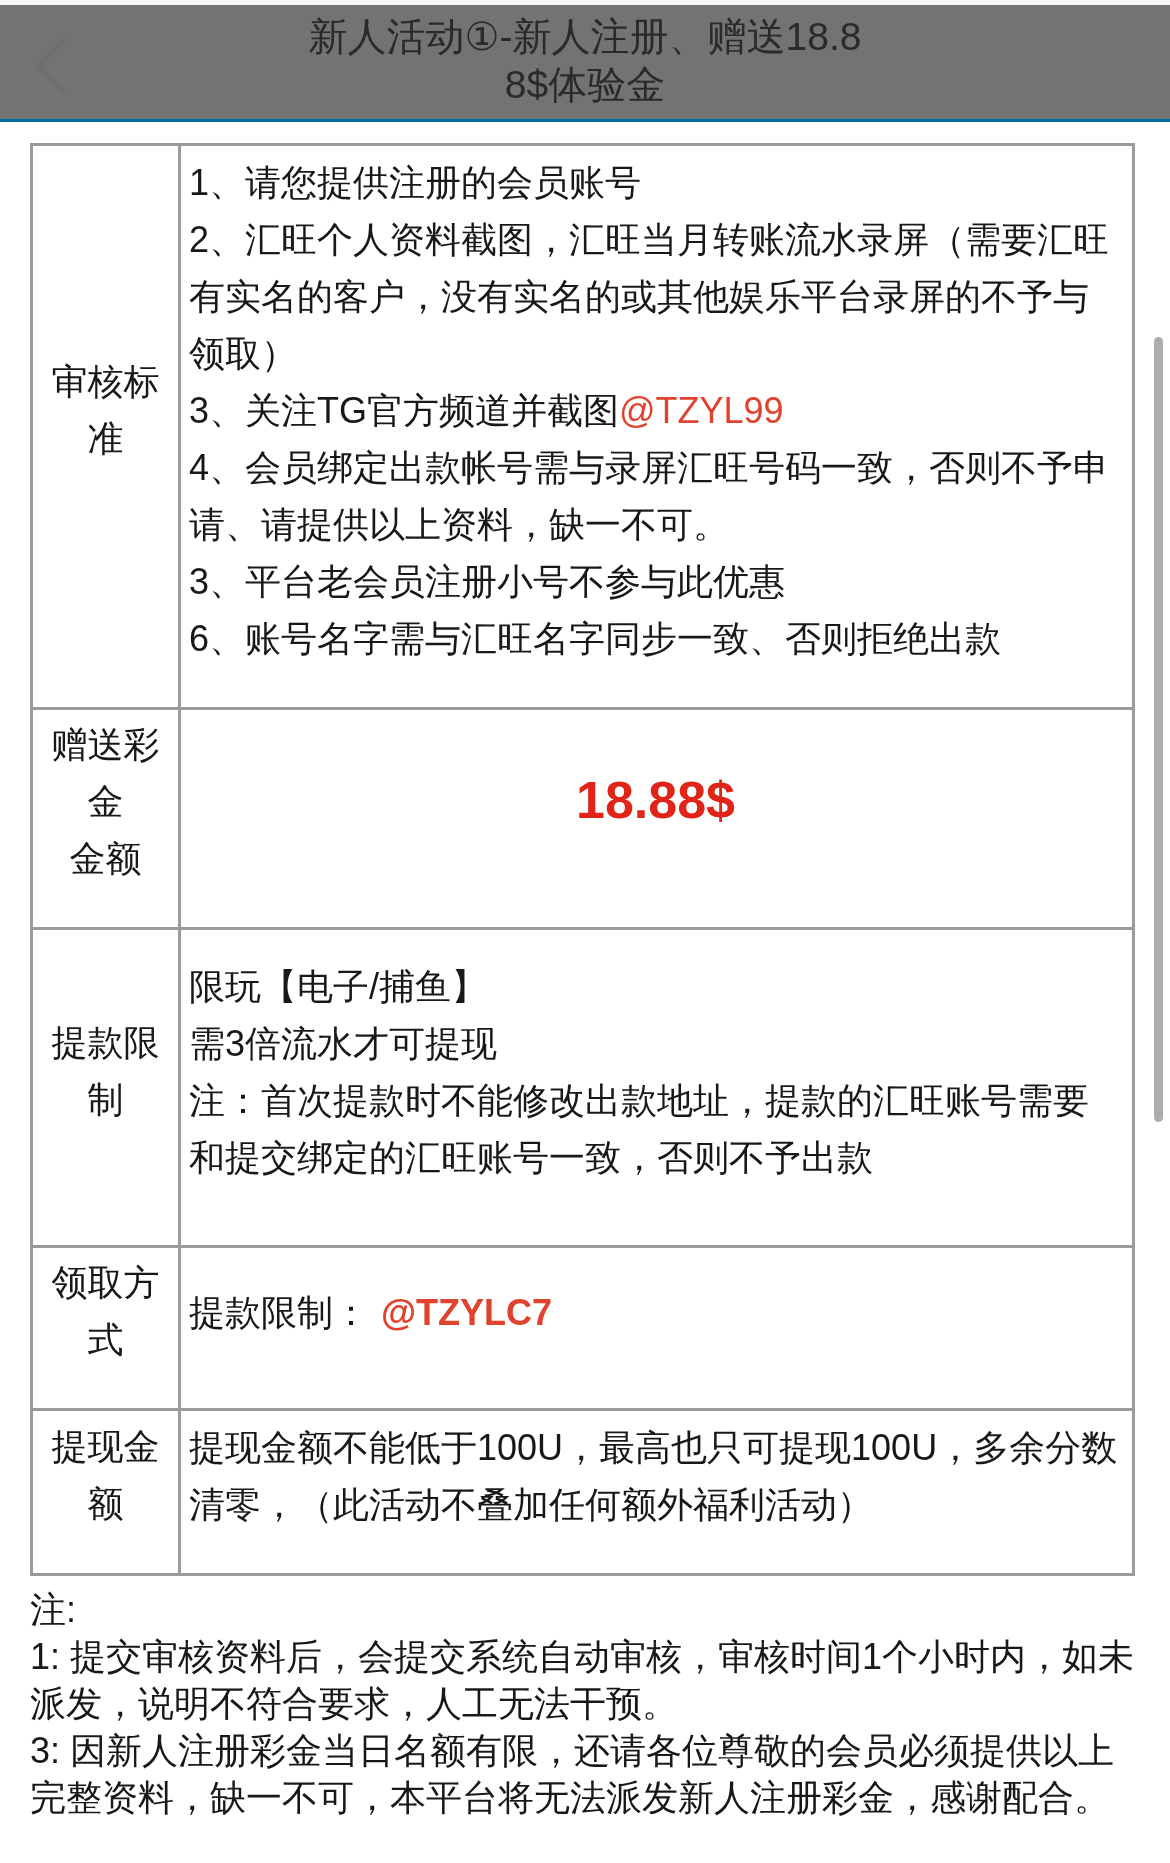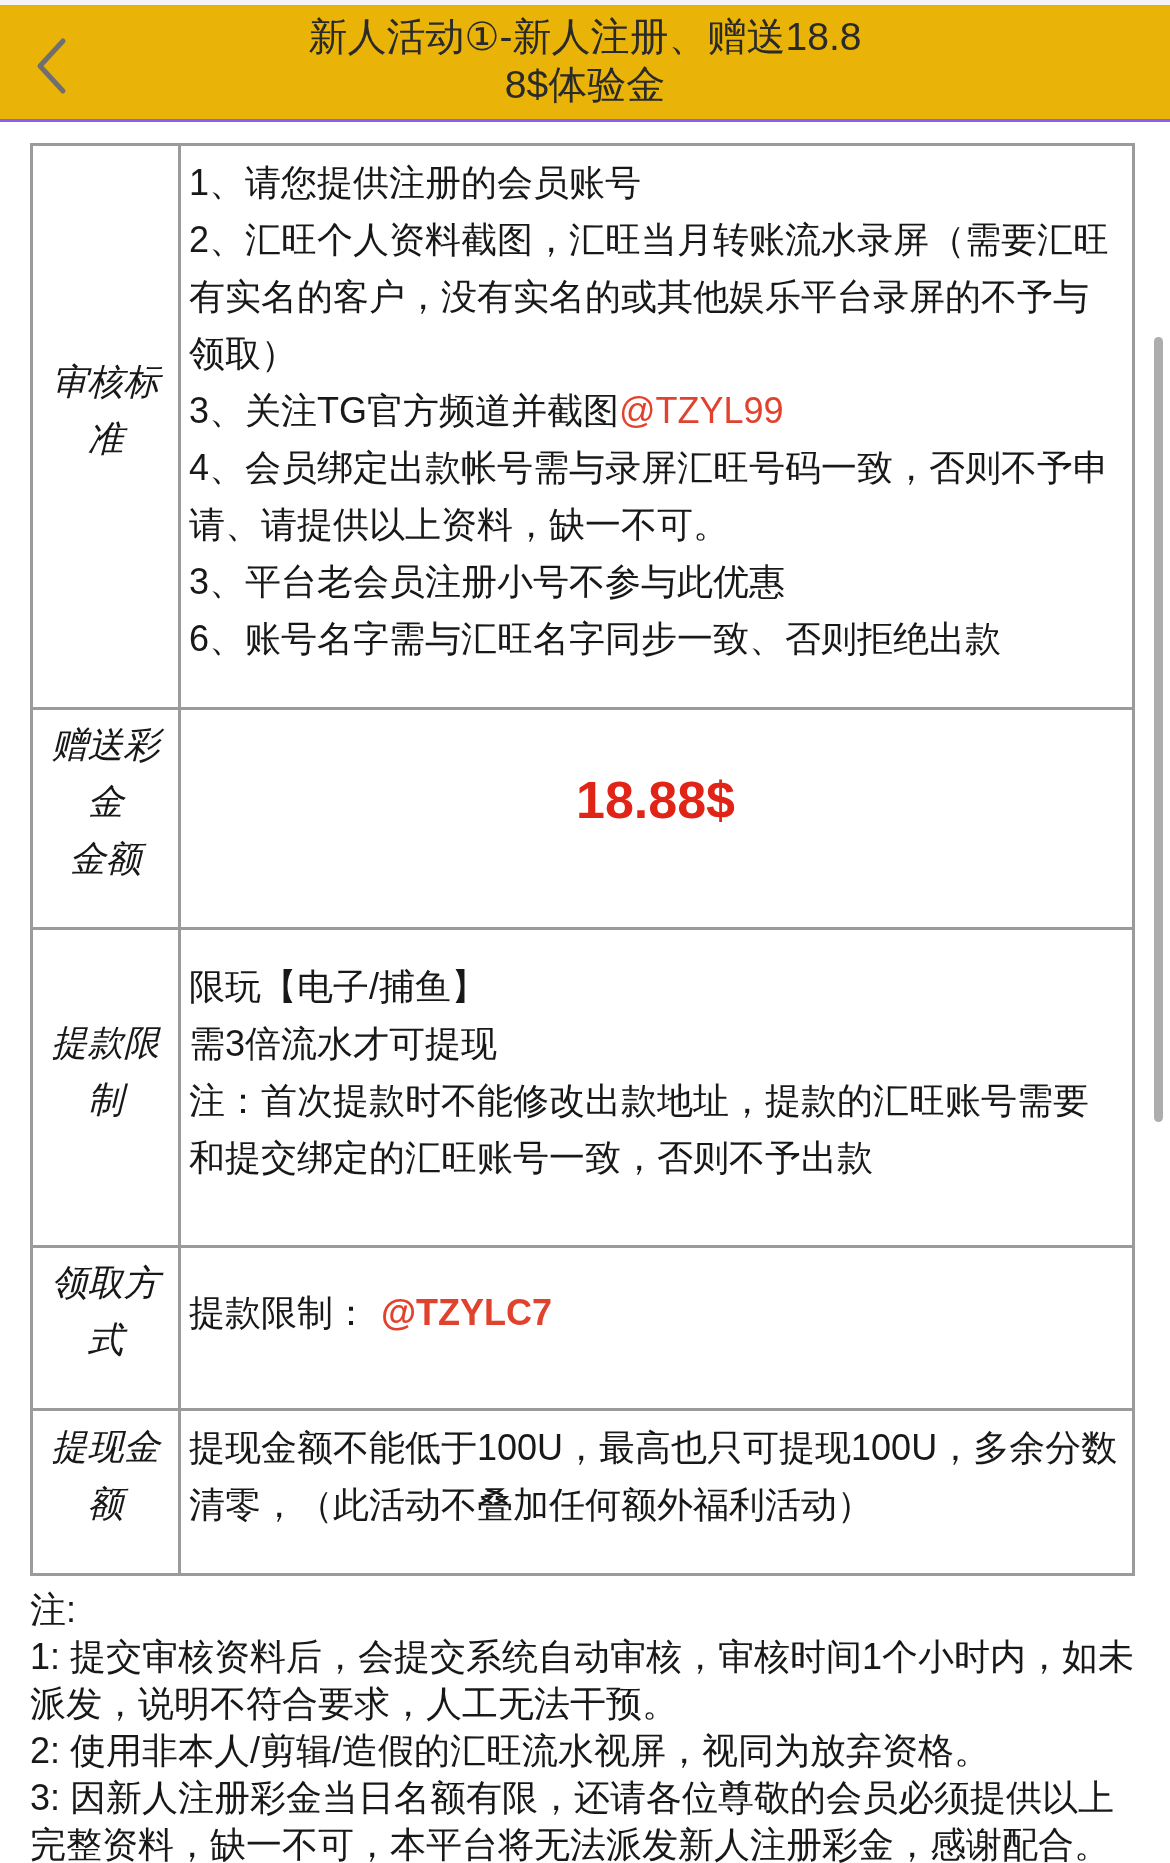--- a/index.html
+++ b/index.html
@@ -19,22 +19,22 @@
     color:var(--text-black);
     overflow:hidden;
     position:relative;
   }
   .top-strip{
     height:5px; width:100%; background:#f4f4f4;
   }
   .header{
     position:relative;
     height:117px;
-    border-bottom:3px solid #8b5cf6;
-    background:#eab308;
+    border-bottom:3px solid #0369a1;
+    background:#737373;
   }
   .back-btn{
     position:absolute; left:16px; top:22px;
     width:70px; height:80px;
     display:flex; align-items:center; justify-content:center;
     background:none; border:none; padding:0; cursor:pointer;
   }
   .page-title{
     margin:0 auto;
     padding-top:8px;
@@ -52,21 +52,21 @@
     table-layout:fixed;
   }
   .promo-table td{
     border:3px solid var(--border-gray);
     vertical-align:middle;
     padding:0;
     font-size:36px;
     line-height:57px;
   }
   .col-label{ width:148px; }
-  .label-cell{ text-align:center;font-style:italic; }
+  .label-cell{ text-align:center; }
   .label-inner{ padding:6px 2px 40px 2px; }
   .cell-inner{ padding:8px 10px 40px 8px;border-radius:23px; }
   .r1 td{ height:561px; }
   .r2 td{ height:167px; }
   .r3 td{ height:318px; }
   .r4 td{ height:104px; }
   .r5 td{ height:151px; }
   .amount-cell{ text-align:center; }
   .amount{
     color:var(--red-strong);
@@ -163,18 +163,17 @@
     <td>
       <div class="cell-inner">提现金额不能低于100U，最高也只可提现100U，多余分数清零，（此活动不叠加任何额外福利活动）</div>
     </td>
   </tr>
 </tbody>
   </table>
 
 <div class="notes">
   <p>注:</p>
   <p>1: 提交审核资料后，会提交系统自动审核，审核时间1个小时内，如未派发，说明不符合要求，人工无法干预。</p>
-  <p>2: 使用非本人/剪辑/造假的汇旺流水视屏，视同为放弃资格。</p>
   <p>3: 因新人注册彩金当日名额有限，还请各位尊敬的会员必须提供以上完整资料，缺一不可，本平台将无法派发新人注册彩金，感谢配合。</p>
 
 </div>
 
 <div class="scrollbar-thumb"></div>
 
 </body></html>

